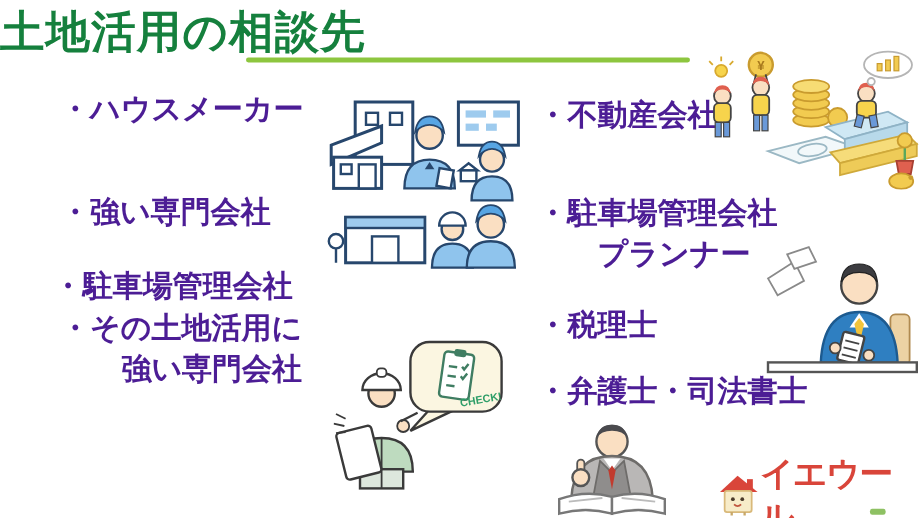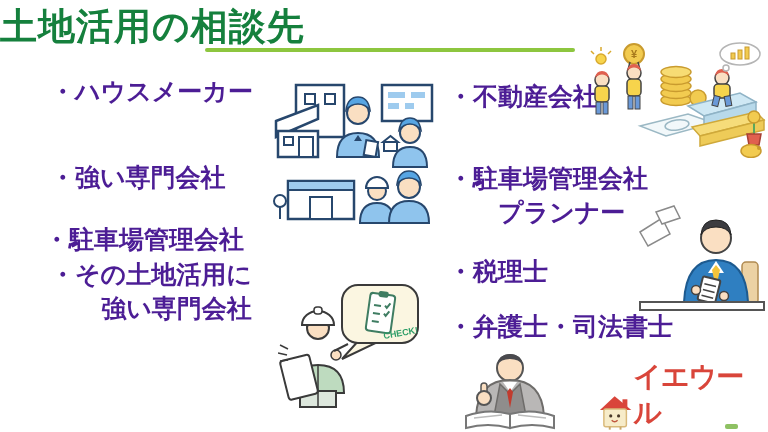--- a/index.html
+++ b/index.html
@@ -11,21 +11,21 @@
   .title-underline{position:absolute;left:205px;top:48px;width:370px;height:4px;
     background:#8dc63f;border-radius:2px;}
 
   .item{position:absolute;font-size:25px;line-height:34px;font-weight:bold;
     color:#4c1d95;white-space:nowrap;}
   .indent-1{padding-left:25px;text-align:right;}
   .indent-2{padding-left:50px;}
 
   .illo{position:absolute;}
 
-  .logo{position:absolute;left:598px;top:395px;height:36px;display:flex;align-items:flex-end;}
+  .logo{position:absolute;left:598px;top:395px;height:36px;display:flex;align-items:center;}
   .logo-text{font-size:28px;font-weight:800;color:#d9453a;letter-spacing:-1px;line-height:36px;}
   .logo-mark{position:absolute;right:30px;bottom:2px;width:13px;height:5px;
     background:#7ab648;border-radius:2px;opacity:.85;}
 </style>
 </head>
 <body>
 
 <div class="slide">
 
   <h1 class="page-title">土地活用の相談先</h1>

